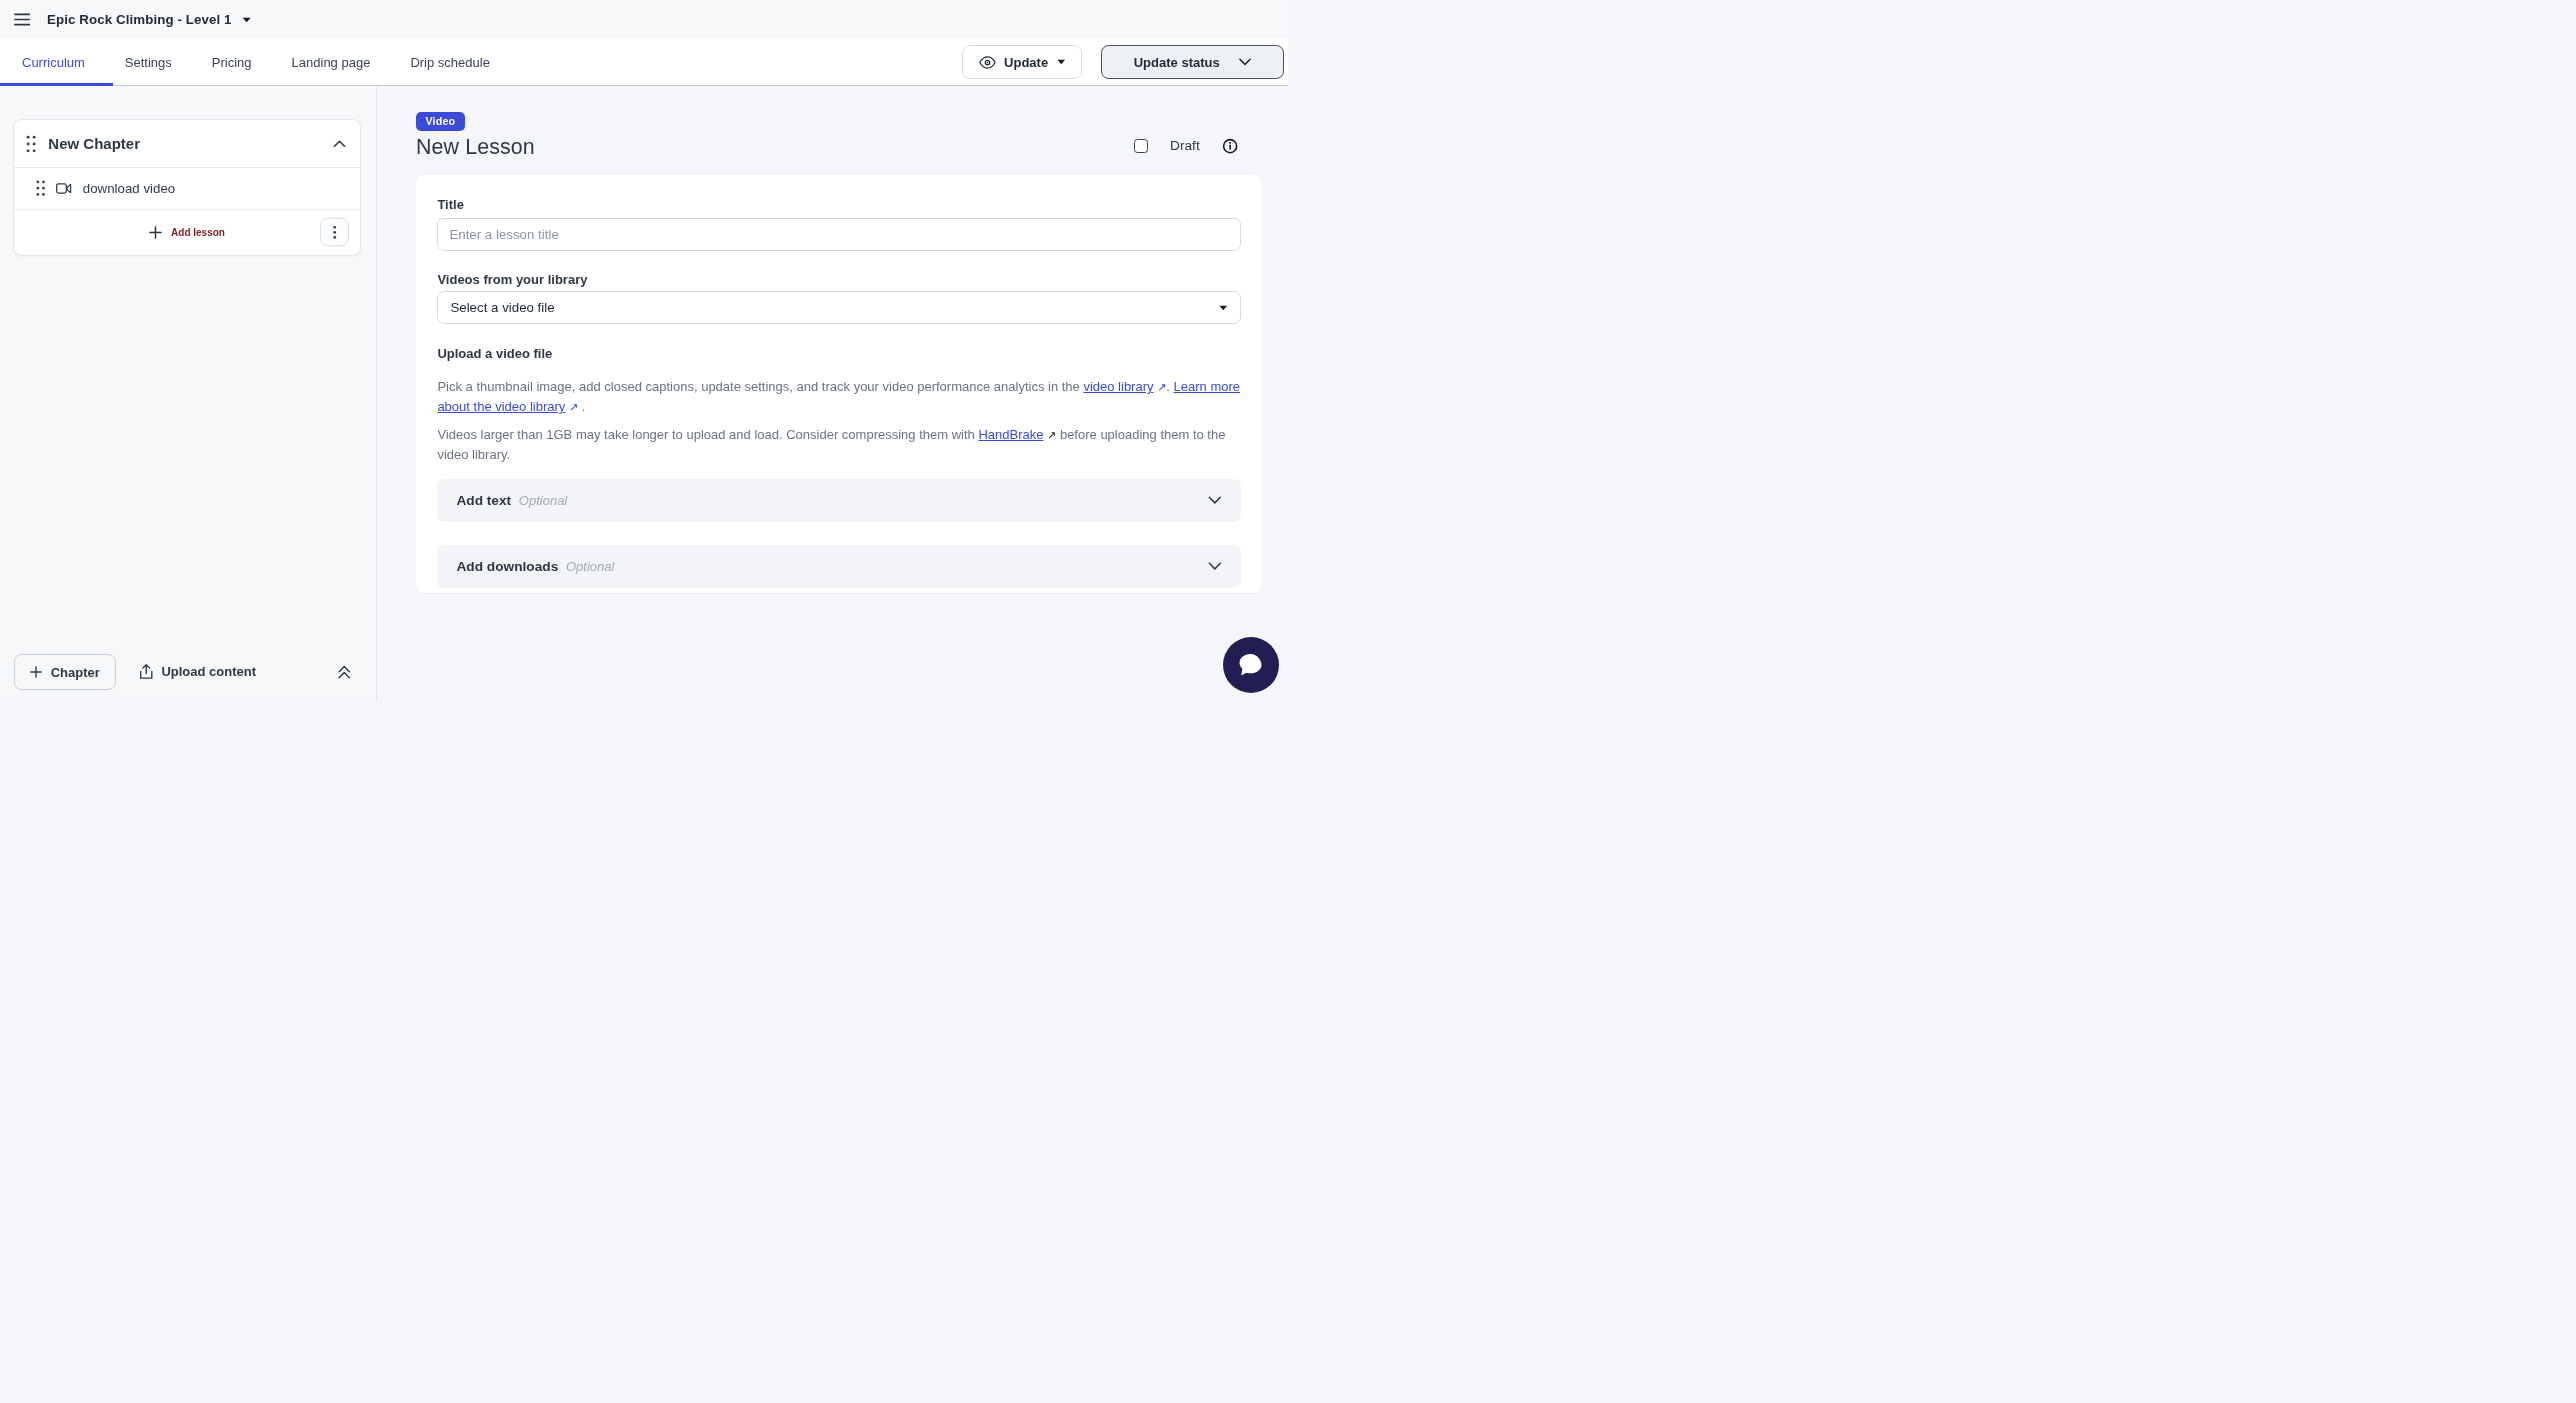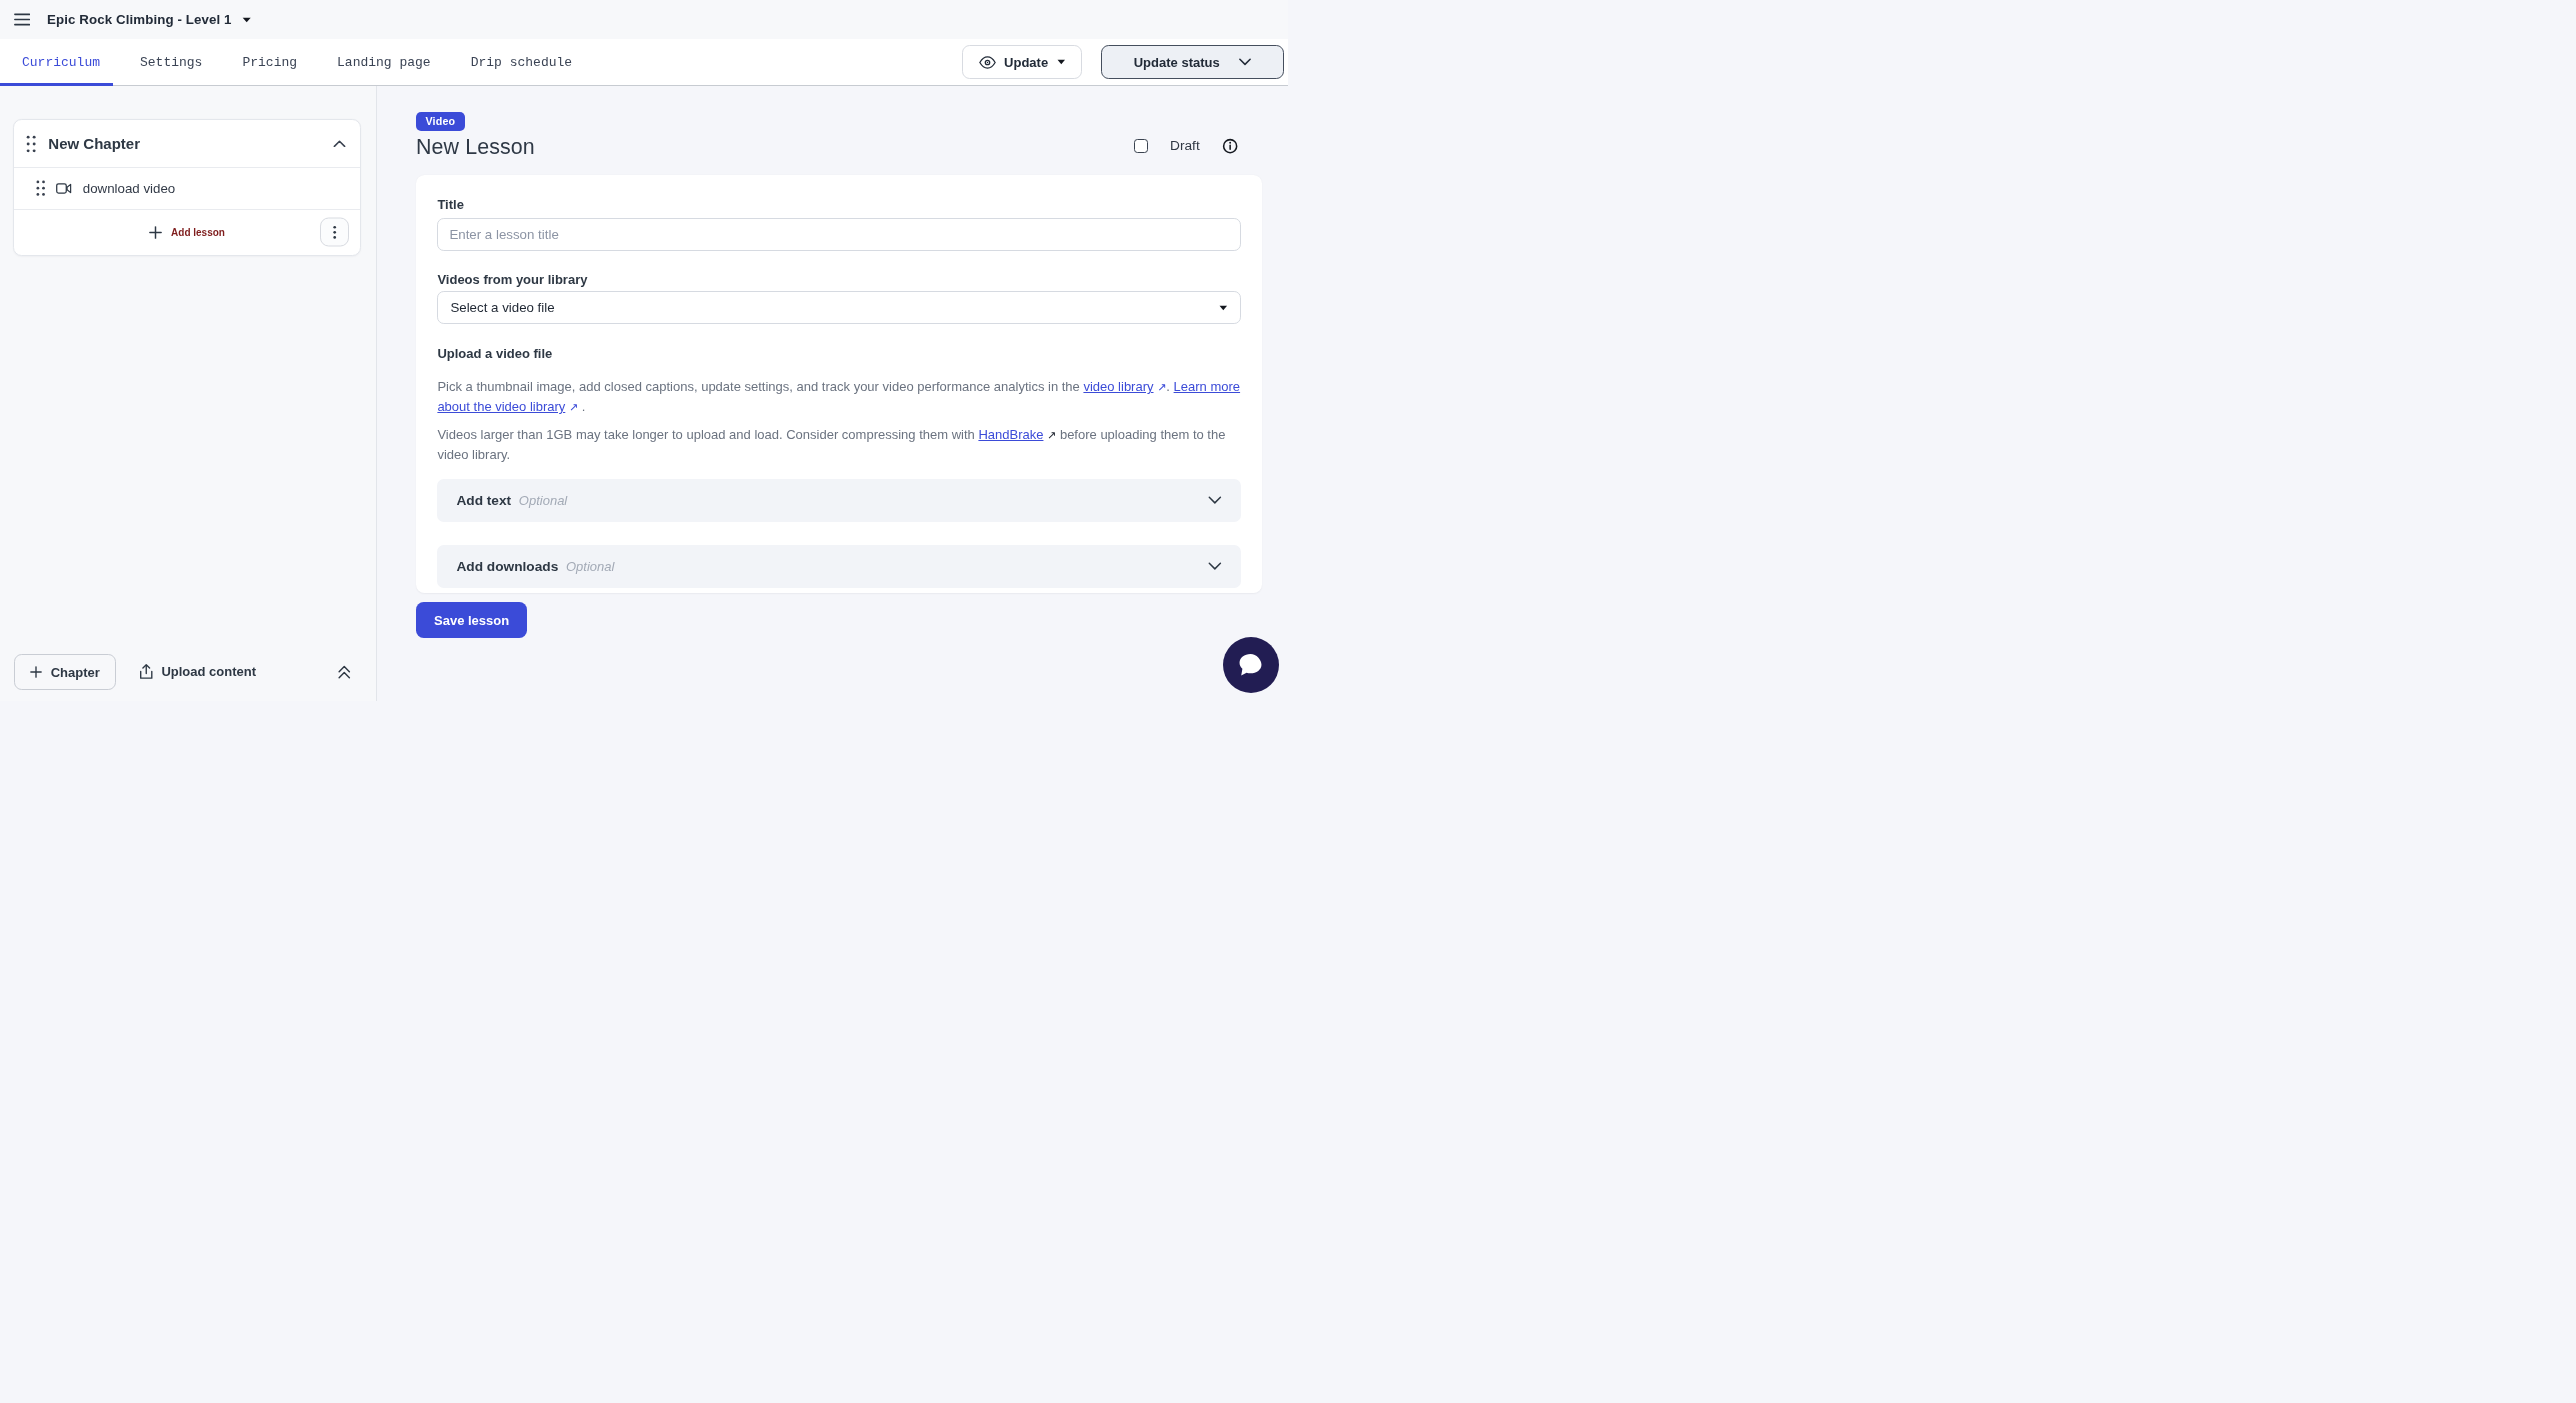--- a/index.html
+++ b/index.html
@@ -23,21 +23,21 @@
   
   .tabbar {
     position:relative; height:47px; background:#ffffff;
     border-bottom:0.9px solid #c7cbd1;
     display:flex; align-items:center; justify-content:space-between;
     padding-right:4.3px;
   }
   .tabs { display:flex; gap:40px; padding-left:22px; height:100%; align-items:center; }
   .tab {
     background:none; border:none; font-size:13px; color:#3a4354; cursor:pointer;
-    font-family:Liberation Mono, monospace; padding:0; line-height:47px; height:100%;
+    font-family:Liberation Sans, sans-serif; padding:0; line-height:47px; height:100%;
   }
   .tab.active { color:#3b4bd8; }
   .active-underline { position:absolute; left:0; bottom:-0.9px; width:113px; height:3.4px; background:#3b4bd8; }
   .tab-actions { display:flex; gap:19px; align-items:center; }
   .btn { font-family:inherit; cursor:pointer; display:flex; align-items:center; justify-content:center; }
   .btn-preview {
     height:34px; padding:0 15.4px; gap:8.6px; background:#ffffff;
     border:0.9px solid #d8dbe1; border-radius:7.7px; font-size:13px; font-weight:700; color:#222b38;
   }
   .btn-status {
@@ -367,23 +367,20 @@
           <span class="accordion-label">Add downloads</span>
           <span class="accordion-optional">Optional</span>
           <span class="chev">
             <svg width="13.7" height="8.6" viewBox="0 0 16 10">
                 <polyline points="1.5,1.5 8,8 14.5,1.5" fill="none" stroke="#2e3844" stroke-width="1.7" stroke-linecap="round" stroke-linejoin="round"></polyline>
               </svg>
           </span>
         </button>
       </section>
 
-      <div class="save-row">
-        <button class="btn btn-save">Save lesson</button>
-      </div>
     </main>
   </div>
 
   <button class="chat-fab">
     <span>
       <svg width="27" height="26" viewBox="0 0 32 30">
           <path d="M16 2 C8.8 2 3 6.6 3 12.3 c0 2.7 1.3 5.2 3.4 7 L5 27.5 l6.3-3.2 c1.5 .4 3.1 .6 4.7 .6 7.2 0 13-4.6 13-10.3S23.2 2 16 2 Z" fill="#ffffff"></path>
         </svg>
     </span>
   </button>

